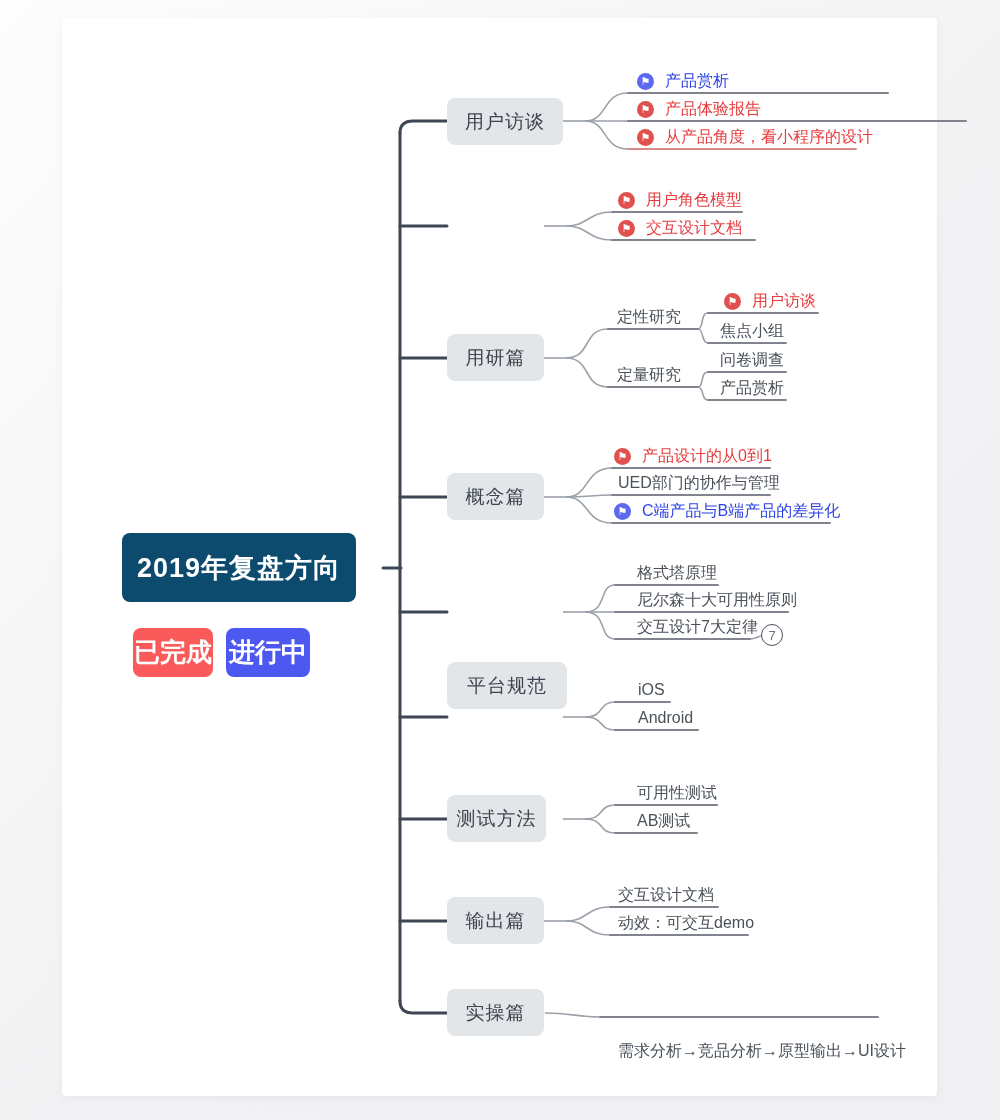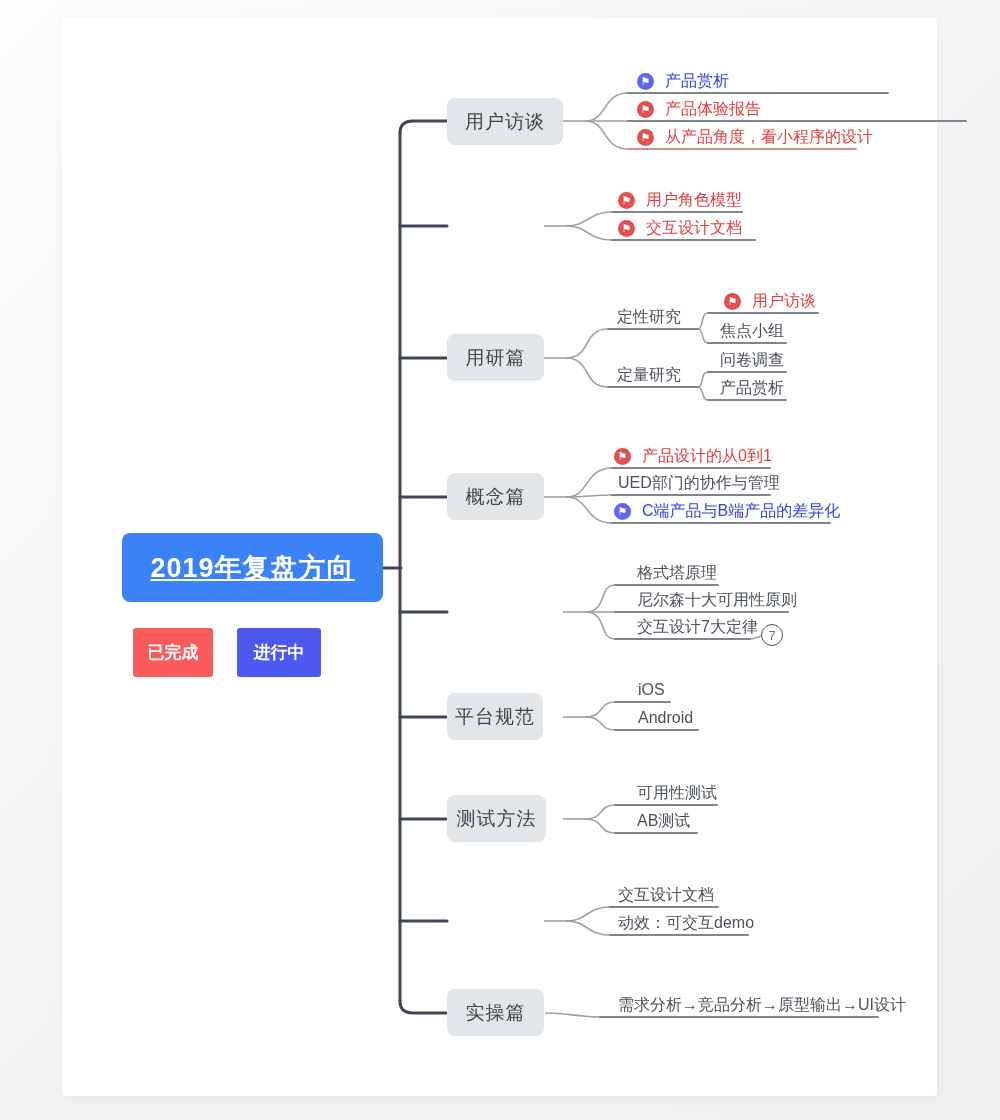--- a/index.html
+++ b/index.html
@@ -10,32 +10,32 @@
     overflow:hidden;
   }
   .stage{position:relative;width:1000px;height:1120px;}
   .card{
     position:absolute;left:62px;top:18px;width:875px;height:1078px;
     background:#ffffff;border-radius:4px;
     box-shadow:0 2px 10px rgba(0,0,0,0.05);
   }
   svg.wires{position:absolute;left:0;top:0;pointer-events:none;}
   .central{
-    position:absolute;left:122px;top:533px;width:261px;height:69px;
-    background:#3b82f6;border-radius:8px;color:#fff;
+    position:absolute;left:122px;top:533px;width:234px;height:69px;
+    background:#0c4a6e;border-radius:8px;color:#fff;
     font-size:27px;font-weight:bold;letter-spacing:1px;
-    display:flex;align-items:center;justify-content:center;white-space:nowrap;text-decoration:underline;
+    display:flex;align-items:center;justify-content:center;white-space:nowrap;
   }
   .tag{
-    position:absolute;top:628px;height:49px;border-radius:3px;color:#fff;
-    font-size:17px;font-weight:bold;display:flex;align-items:center;justify-content:center;
+    position:absolute;top:628px;height:49px;border-radius:8px;color:#fff;
+    font-size:26px;font-weight:bold;display:flex;align-items:center;justify-content:center;
     white-space:nowrap;
   }
   .tag.done{left:133px;width:80px;background:#fb5a5a;}
-  .tag.progress{left:226px;width:84px;background:#4c58f0;margin-left:11px;}
+  .tag.progress{left:226px;width:84px;background:#4c58f0;}
   .topic{
     position:absolute;background:#e3e6e9;border-radius:8px;
     display:flex;align-items:center;justify-content:center;
     font-size:19px;color:#3e4551;letter-spacing:1px;white-space:nowrap;
   }
   .leaf{
     position:absolute;display:flex;align-items:center;gap:11px;height:22px;
     font-size:16px;color:#4a5159;white-space:nowrap;
   }
   .leaf.red{color:#e73c3e;}
@@ -140,22 +140,23 @@
     </g>
   </svg>
 
   <div class="central">2019年复盘方向</div>
   <div class="tag done">已完成</div>
   <div class="tag progress">进行中</div>
 
   <div class="topic" style="left:447px;top:98px;width:116px;height:47px">用户访谈</div>
   <div class="topic" style="left:447px;top:334px;width:97px;height:47px">用研篇</div>
   <div class="topic" style="left:447px;top:473px;width:97px;height:47px">概念篇</div>
-  <div class="topic" style="left:447px;top:693px;width:96px;height:47px">平台规范</div>
+  <div class="topic" style="left:447px;top:662px;width:120px;height:47px">平台规范</div>
   <div class="topic" style="left:447px;top:795px;width:99px;height:47px">测试方法</div>
+  <div class="topic" style="left:447px;top:897px;width:97px;height:47px">输出篇</div>
   <div class="topic" style="left:447px;top:989px;width:97px;height:47px">实操篇</div>
 
   <div class="leaf blue" style="left:637px;top:70px">
     <span class="flag blue">⚑</span>
     <span>产品赏析</span>
   </div>
   <div class="leaf red" style="left:637px;top:98px">
     <span class="flag red">⚑</span>
     <span>产品体验报告</span>
   </div>
@@ -230,16 +231,16 @@
     <span>AB测试</span>
   </div>
 
   <div class="leaf" style="left:618px;top:884px">
     <span>交互设计文档</span>
   </div>
   <div class="leaf" style="left:618px;top:912px">
     <span>动效：可交互demo</span>
   </div>
 
-  <div class="leaf" style="left:618px;top:994px">
+  <div class="leaf" style="left:618px;top:1040px">
     <span>需求分析→竞品分析→原型输出→UI设计</span>
   </div>
 </div>
 
 </body></html>

